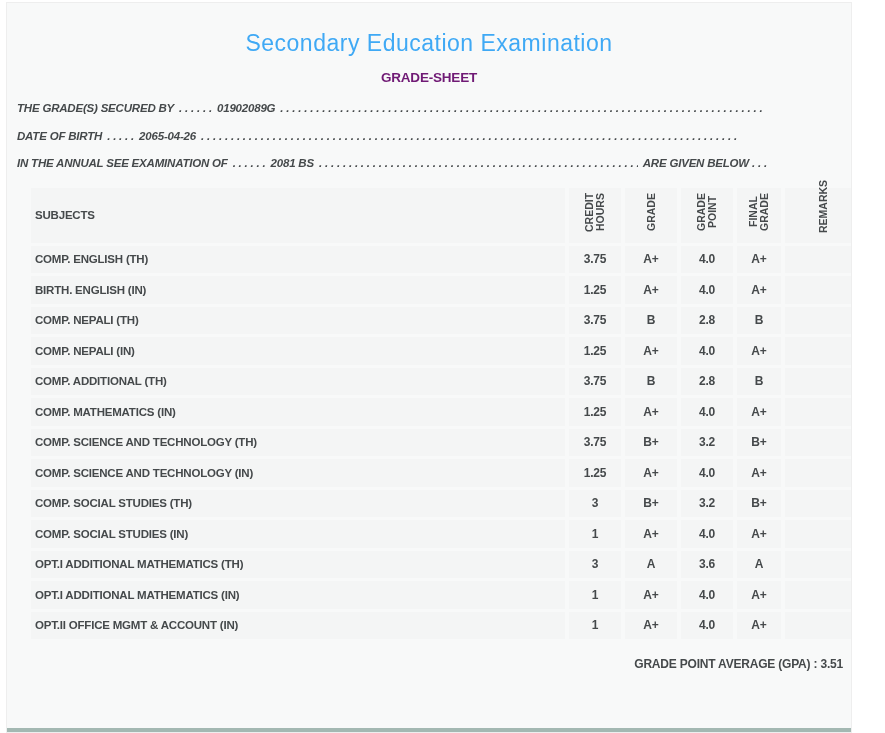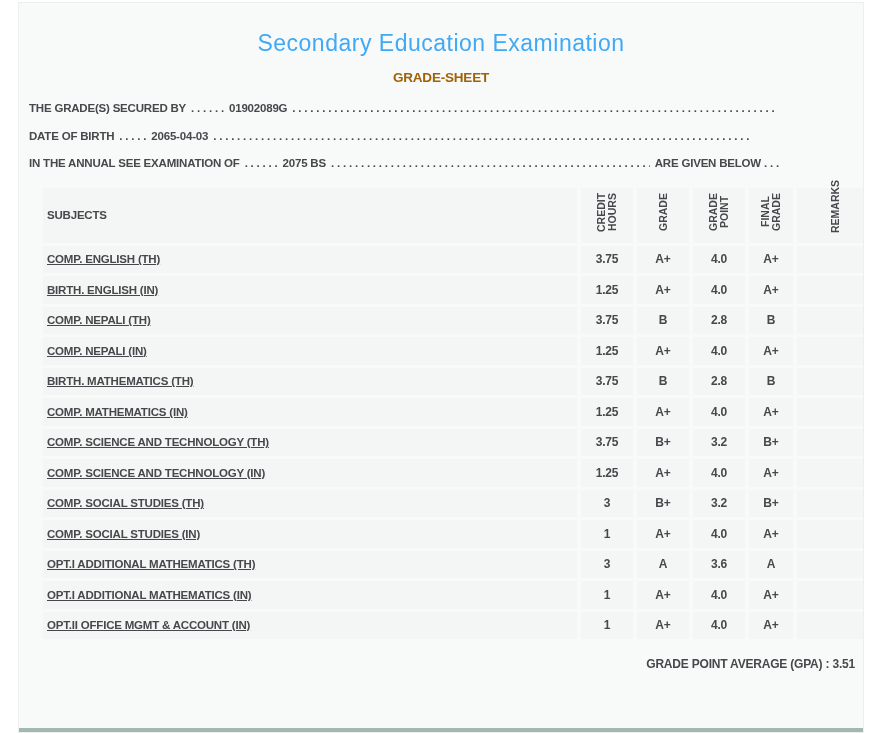--- a/index.html
+++ b/index.html
@@ -1,28 +1,28 @@
 <!DOCTYPE html>
 <html><head>
 <meta charset="utf-8">
 <style>
   * { margin:0; padding:0; box-sizing:border-box; }
   html,body { width:885px; height:733px; background:#ffffff;
     font-family:"Liberation Sans","DejaVu Sans",sans-serif; }
   .stage { position:relative; width:885px; height:733px; background:#ffffff; overflow:hidden; }
 
-  .card { position:absolute; left:18px; top:2px; width:846px; height:731px;
+  .card { position:absolute; left:6px; top:2px; width:846px; height:731px;
     background:#f8f9f9; border:1px solid #eeeeee; overflow:hidden; }
 
   .title { margin-top:27px; text-align:center; font-size:23px; font-weight:400;
     color:#3fa9f5; letter-spacing:0.5px; }
   .subtitle { margin-top:13px; text-align:center; font-size:13.5px; font-weight:bold;
-    color:#a16207; letter-spacing:-0.2px; }
-
-  .info { margin:17px 84px 0 10px; }
+    color:#701a75; letter-spacing:-0.2px; }
+
+  .info { margin:17px 84px 0 10px;font-style:italic; }
   .info-line { display:flex; align-items:baseline; margin-bottom:15.5px;
     font-size:11.5px; font-weight:bold; color:#45494b; letter-spacing:-0.2px;
     white-space:nowrap; }
   .info-line .dots { margin:0 5px; flex:0 0 auto; }
   .info-line .fill { flex:1 1 auto; overflow:hidden; margin:0 5px; }
   .info-line .suffix { flex:0 0 auto; }
 
   table.grades { margin:12px 2px 0 20px; width:838px; border-collapse:separate;
     border-spacing:4px 3px; table-layout:fixed; }
   table.grades th, table.grades td { background:#f4f5f5; color:#45494b;
@@ -33,21 +33,21 @@
   col.c-remarks { width:76px; }
 
   th.h-subject { height:55px; text-align:left; vertical-align:middle;
     padding-left:4px; font-size:11.5px; }
   th.h-rot { height:55px; vertical-align:bottom; padding-bottom:6px;
     text-align:center; overflow:visible; }
   .rot { display:inline-block; writing-mode:vertical-rl; transform:rotate(180deg);
     height:42px; line-height:11px; font-size:10.5px; letter-spacing:0;
     white-space:normal; overflow:visible; }
 
-  td.subj { height:27.5px; text-align:left; padding-left:4px; font-size:11.5px;text-decoration:underline; }
+  td.subj { height:27.5px; text-align:left; padding-left:4px; font-size:11.5px; }
   td.val { height:27.5px; text-align:center; font-size:12px; }
 
   .gpa { margin:15px 8px 0 0; text-align:right; font-size:12px; font-weight:bold;
     color:#45494b; letter-spacing:-0.2px; }
 
   .bottom-bar { position:absolute; left:0; bottom:0; width:100%; height:4px;
     background:#a3b8b2; }
 </style>
 </head>
 <body>
@@ -61,27 +61,27 @@
     <div class="info">
       <div class="info-line">
         <span>THE GRADE(S) SECURED BY</span>
         <span class="dots">. . . . . .</span>
         <span>01902089G</span>
         <span class="fill">. . . . . . . . . . . . . . . . . . . . . . . . . . . . . . . . . . . . . . . . . . . . . . . . . . . . . . . . . . . . . . . . . . . . . . . . . . . . . . . . . . . . . . . . . .</span>
       </div>
       <div class="info-line">
         <span>DATE OF BIRTH</span>
         <span class="dots">. . . . .</span>
-        <span>2065-04-03</span>
+        <span>2065-04-26</span>
         <span class="fill">. . . . . . . . . . . . . . . . . . . . . . . . . . . . . . . . . . . . . . . . . . . . . . . . . . . . . . . . . . . . . . . . . . . . . . . . . . . . . . . . . . . . . . . . . .</span>
       </div>
       <div class="info-line">
         <span>IN THE ANNUAL SEE EXAMINATION OF</span>
         <span class="dots">. . . . . .</span>
-        <span>2075 BS</span>
+        <span>2081 BS</span>
         <span class="fill">. . . . . . . . . . . . . . . . . . . . . . . . . . . . . . . . . . . . . . . . . . . . . . . . . . . . . . . . . . . . . . . . . . . . . . . . . . . . . . . . . . . . . . . . . .</span>
         <span class="suffix">ARE GIVEN BELOW . . .</span>
       </div>
     </div>
 
     <table class="grades">
       <colgroup>
         <col class="c-subject">
           <col class="c-credit">
           <col class="c-grade">
@@ -126,21 +126,21 @@
         </tr>
         <tr>
           <td class="subj">COMP. NEPALI (IN)</td>
           <td class="val">1.25</td>
           <td class="val">A+</td>
           <td class="val">4.0</td>
           <td class="val">A+</td>
           <td class="val"></td>
         </tr>
         <tr>
-          <td class="subj">BIRTH. MATHEMATICS (TH)</td>
+          <td class="subj">COMP. ADDITIONAL (TH)</td>
           <td class="val">3.75</td>
           <td class="val">B</td>
           <td class="val">2.8</td>
           <td class="val">B</td>
           <td class="val"></td>
         </tr>
         <tr>
           <td class="subj">COMP. MATHEMATICS (IN)</td>
           <td class="val">1.25</td>
           <td class="val">A+</td>

